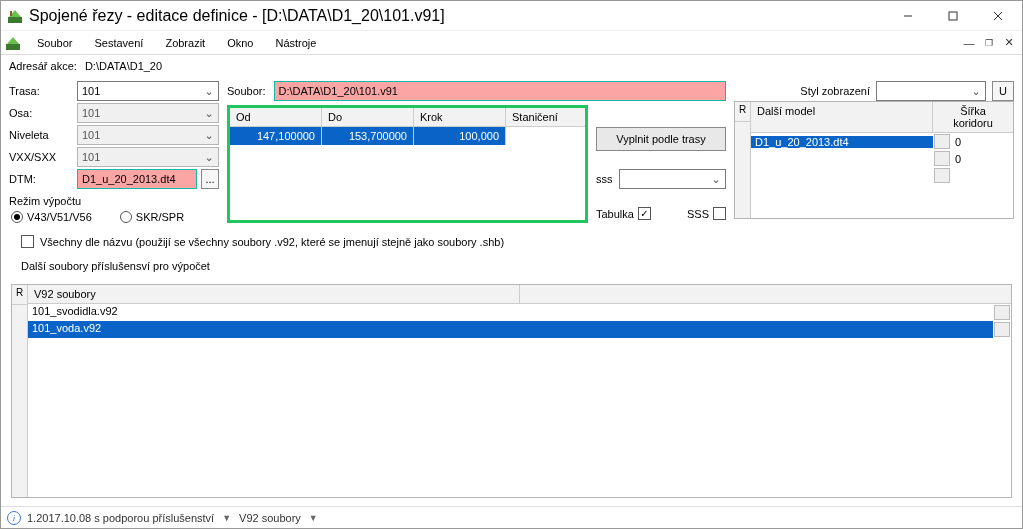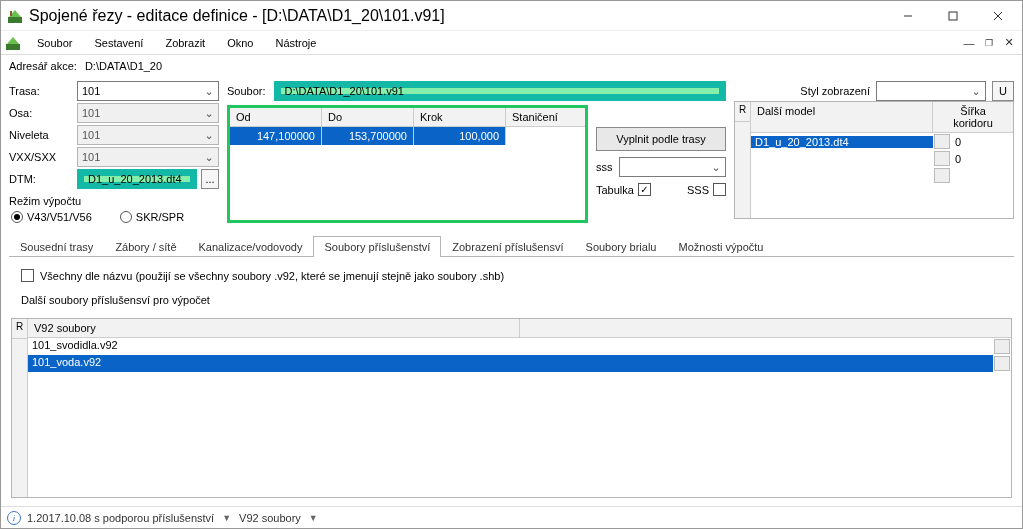--- a/index.html
+++ b/index.html
@@ -48,21 +48,21 @@
   
   .workarea { flex:1; display:flex; flex-direction:column; padding: 4px 8px 0 8px; gap:4px; overflow:hidden; }
   .label { width: 64px; padding: 2px 0;}
   .combo {
     height: 20px; border:1px solid #7a7a7a; background:#fff;
     display:flex; align-items:center; justify-content:space-between;
     padding: 0 2px 0 4px;
   }
   .combo.dis { background:#f0f0f0; color:#555; border-color:#b5b5b5;}
   .combo .chev { width:14px; text-align:center; color:#555;}
-  .textbox { height:20px; border:7px solid #14b8a6; background:#86efac; padding:0 4px; display:flex; align-items:center; }
+  .textbox { height:20px; border:1px solid #14b8a6; background:#fca5a5; padding:0 4px; display:flex; align-items:center; }
   .btn {
     height: 20px; min-width: 20px; border:1px solid #888; background:#f6f6f6;
     display:flex; align-items:center; justify-content:center; padding:0 6px;
   }
   .btn.small { min-width:18px; padding:0; }
   
   .topsec { display:flex; gap:8px; }
   .leftcol { width: 210px; display:flex; flex-direction:column; gap:2px; }
   .leftcol .frow { display:flex; align-items:center; gap:4px; }
   .leftcol .frow .label { width: 64px; }
@@ -78,21 +78,21 @@
   .grid1 {
     border:3px solid #22c55e; height: 118px;
     display:flex; flex-direction:column;
   }
   .grid1 .hdr, .grid2 .hdr { display:flex; background:#f2f2f2; border-bottom:1px solid #ccc; }
   .gcol { padding:3px 6px; border-right:1px solid #ccc; }
   .grid1 .row { display:flex; }
   .grid1 .row.sel { background:#0a64c8; color:#fff;}
   .grid1 .row .gcol { text-align:right; }
   
-  .rsidecol { width:110px; display:flex; flex-direction:column; gap:6px; padding-top:22px;justify-content:center;}
+  .rsidecol { width:110px; display:flex; flex-direction:column; gap:18px; padding-top:22px;justify-content:center;}
   .chkline { display:flex; align-items:center; gap:4px; justify-content:space-between;}
   .chk { width:13px;height:13px;border:1px solid #555;display:inline-flex;align-items:center;justify-content:center;font-size:10px;line-height:1;}
   .chk.checked::after{content:"✓";}
   
   .farrow { display:flex; align-items:center; gap:6px; }
   .farcol { width:280px; display:flex; flex-direction:column; gap:0;}
   .grid2 {
     border:1px solid #b5b5b5; height:118px;
     display:flex;
   }
@@ -321,29 +321,20 @@
           <div class="drow">
             <span class="c1"></span>
             <span class="btncell"></span>
             <span class="c2"></span>
           </div>
         </div>
       </div>
     </div>
   </div>
 
-  <div class="tabbar">
-    <div class="tab">Sousední trasy</div>
-    <div class="tab">Zábory / sítě</div>
-    <div class="tab">Kanalizace/vodovody</div>
-    <div class="tab active">Soubory příslušenství</div>
-    <div class="tab">Zobrazení příslušensví</div>
-    <div class="tab">Soubory brialu</div>
-    <div class="tab">Možnosti výpočtu</div>
-  </div>
 
   <div class="tabcontent">
     <div class="chkrow">
       <span class="chk"></span>
       <span>Všechny dle názvu (použijí se všechny soubory .v92, které se jmenují stejně jako soubory .shb)</span>
     </div>
     <div class="sublabel">Další soubory příslušensví pro výpočet</div>
     <div class="filesgrid">
       <div class="rownum-col">
         <div class="rh">R</div>

